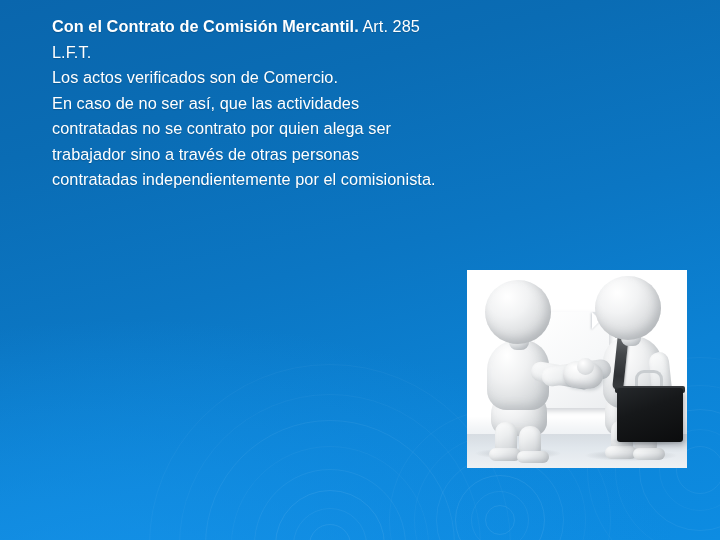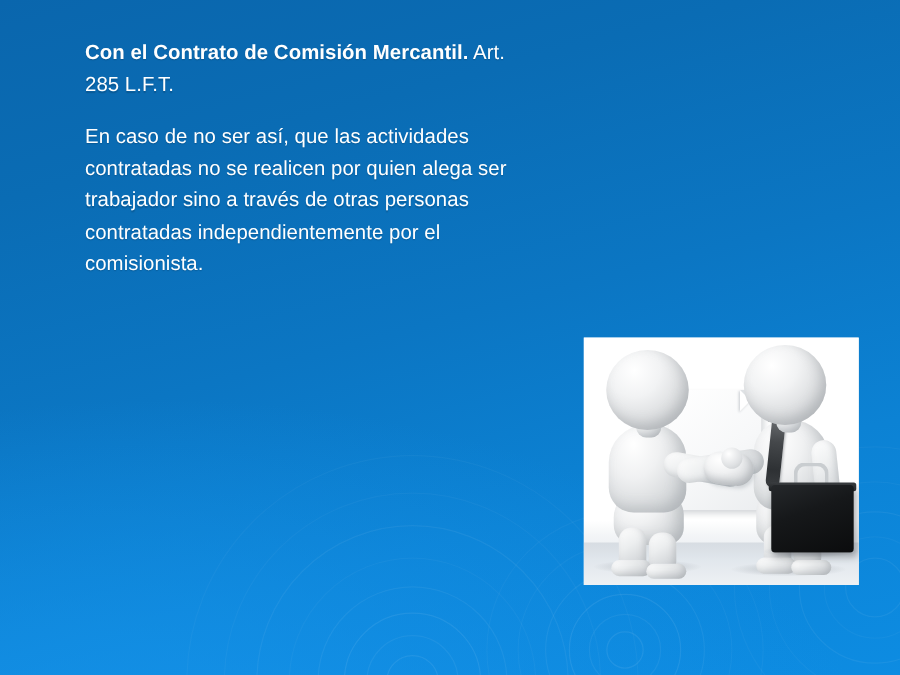--- a/index.html
+++ b/index.html
@@ -52,21 +52,21 @@
     position: absolute;
     left: 52px;
     top: 14px;
     width: 395px;
     color: #ffffff;
     font-size: 16.3px;
     line-height: 25.5px;
     letter-spacing: 0.05px;
     text-shadow: 0 1px 1px rgba(0,0,0,0.18);
   }
-  #text-block .para { margin: 16px; }
+  #text-block .para { margin: 0; }
   #text-block .bold { font-weight: bold; }
 
   
   #picture-frame {
     position: absolute;
     left: 467px;
     top: 270px;
     width: 220px;
     height: 198px;
     background: #ffffff;
@@ -288,21 +288,22 @@
       <div class="ring soft" style="width:46px;height:46px;"></div>
       <div class="ring faint" style="width:80px;height:80px;"></div>
       <div class="ring soft" style="width:120px;height:120px;"></div>
       <div class="ring faint" style="width:168px;height:168px;"></div>
       <div class="ring faint" style="width:224px;height:224px;"></div>
     </div>
   </div>
 
   <div id="text-block">
     <p class="para"><span class="bold">Con el Contrato de Comisión Mercantil.</span><span> Art. 285 L.F.T.</span></p>
-    <p class="para"><span>En caso de no ser así, que las actividades contratadas no se realicen por quien alega ser trabajador sino a través de otras personas contratadas independientemente por el comisionista.</span></p>
+    <p class="para"><span>Los actos verificados son de Comercio.</span></p>
+    <p class="para"><span>En caso de no ser así, que las actividades contratadas no se contrato por quien alega ser trabajador sino a través de otras personas contratadas independientemente por el comisionista.</span></p>
   </div>
 
   <div id="picture-frame">
     <div class="pic-canvas">
 
       <div class="floor"></div>
 
       <div class="doc">
         <div class="doc-fold2"></div>
         <div class="doc-fold"></div>

